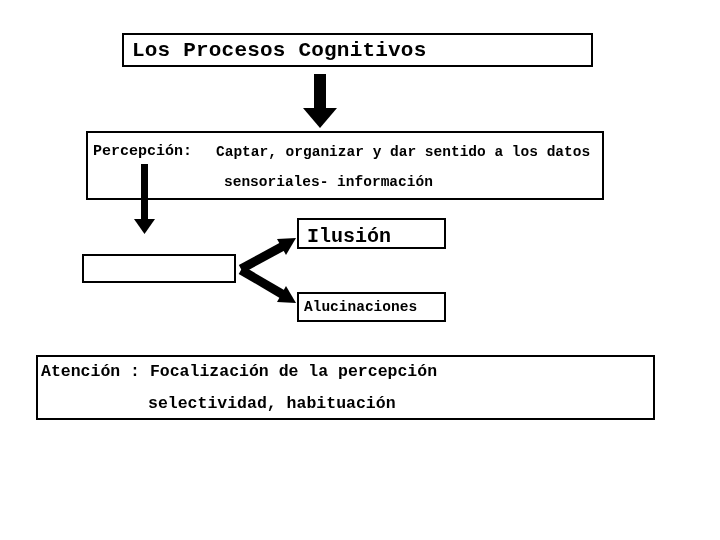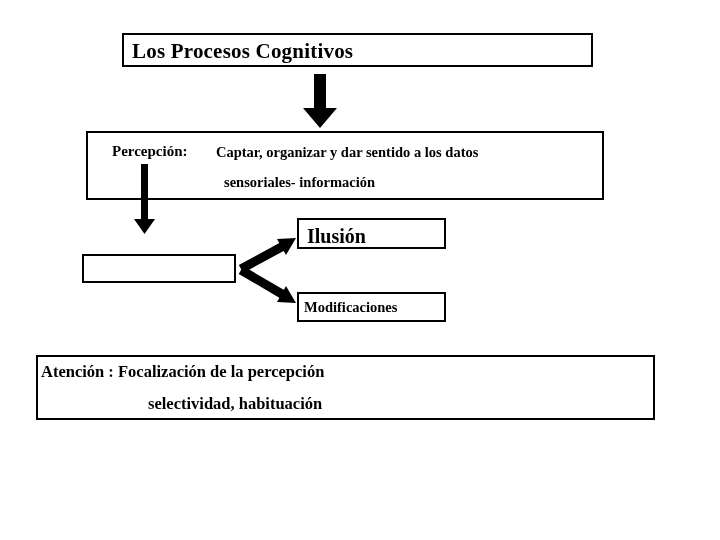--- a/index.html
+++ b/index.html
@@ -6,21 +6,21 @@
     margin: 0;
     padding: 0;
     background: #ffffff;
   }
   #canvas {
     position: relative;
     width: 656px;
     height: 540px;
     background: #ffffff;
     overflow: hidden;
-    font-family: Liberation Serif, serif;
+    font-family: Liberation Mono, monospace;
     color: #000000;
   }
   .box {
     position: absolute;
     box-sizing: border-box;
     border: 2px solid #000000;
     background: #ffffff;
   }
   .txt {
     position: absolute;
@@ -48,21 +48,20 @@
     left: 86px;
     top: 131px;
     width: 518px;
     height: 69px;
   }
   #percepcion-label {
     left: 93px;
     top: 143px;
     font-size: 15px;
     font-weight: bold;
-    margin-left: 19px;
   }
   #percepcion-line1 {
     left: 216px;
     top: 144px;
     font-size: 14.5px;
     font-weight: bold;
   }
   #percepcion-line2 {
     left: 224px;
     top: 174px;
@@ -154,21 +153,21 @@
   <div id="percepcion-label" class="txt">Percepción:</div>
   <div id="percepcion-line1" class="txt">Captar, organizar y dar sentido a los datos</div>
   <div id="percepcion-line2" class="txt">sensoriales- información</div>
 
   <div id="ilusion-box" class="box"></div>
   <div id="ilusion-text" class="txt">Ilusión</div>
 
   <div id="modificaciones-box" class="box"></div>
 
   <div id="alucinaciones-box" class="box"></div>
-  <div id="alucinaciones-text" class="txt">Modificaciones</div>
+  <div id="alucinaciones-text" class="txt">Alucinaciones</div>
 
   <div id="atencion-box" class="box"></div>
   <div id="atencion-line2" class="txt">selectividad, habituación</div>
   <div id="atencion-line1" class="txt">Atención : Focalización de la percepción</div>
 
   <svg id="arrows" viewBox="0 0 720 540">
 
     <g>
       <rect x="314" y="74" width="12" height="35" fill="#000000"></rect>
       <polygon points="303,108 337,108 320,128" fill="#000000"></polygon>

